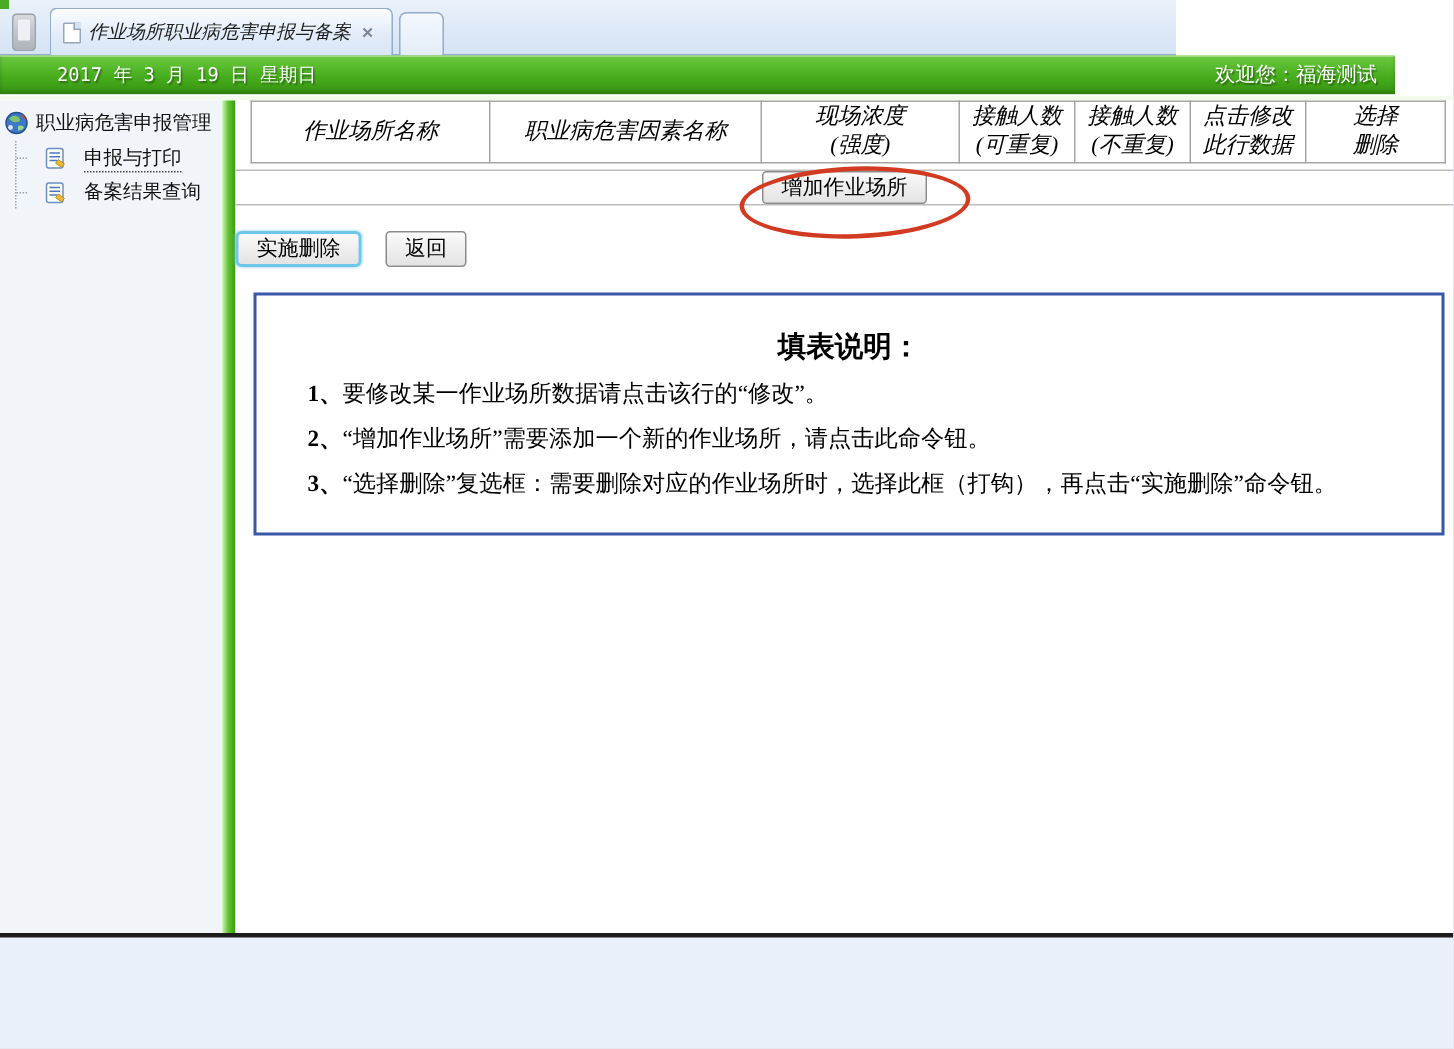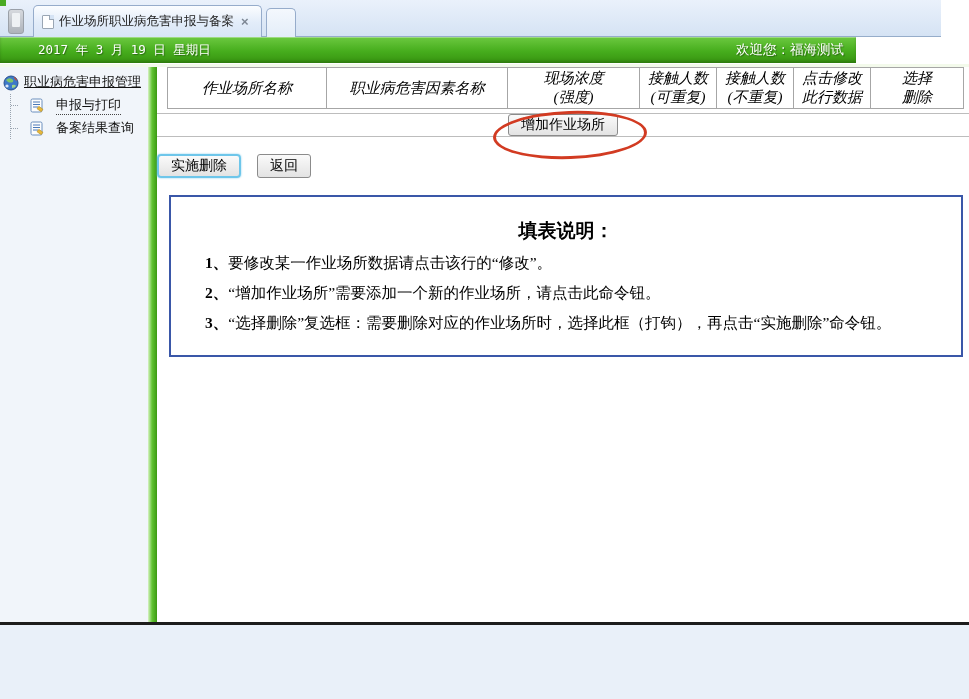--- a/index.html
+++ b/index.html
@@ -5,57 +5,57 @@
   :root{
     --green-light:#5fc335; --green-dark:#3a9a10;
     --highlight-red:#d23b22; --note-border:#3a57a8; --focus-ring:#6ec6ea;
   }
   *{margin:0;padding:0;box-sizing:border-box;}
   html,body{background:#cfd6e0;}
   .screen{position:relative;width:969px;height:699px;background:#fff;overflow:hidden;
           font-family:"Liberation Sans",sans-serif;}
 
   
-  .tabbar{position:absolute;left:0;top:0;width:941px;height:37px;
+  .tabbar{position:absolute;left:0;top:0;width:784px;height:37px;
           background:linear-gradient(#eaf1fb,#d5e3f4);
-          border-bottom:1px solid #96adca;}
+          border-bottom:1px solid #96adca;font-style:italic;}
   .corner{position:absolute;left:0;top:0;width:6px;height:6px;background:#4aab24;}
   .device-btn{position:absolute;left:8px;top:9px;width:16px;height:25px;border-radius:3px;
           background:linear-gradient(#d6d9de,#aeb3ba);border:1px solid #9aa0a8;}
   .device-btn .scr{position:absolute;left:3px;top:3px;right:3px;bottom:6px;background:#eef1f4;border-radius:1px;}
   .tab{position:absolute;top:5px;height:32px;border:1px solid #96accb;border-bottom:none;
        border-radius:5px 5px 0 0;background:linear-gradient(#fbfdff,#e2ecf9 55%,#d8e6f6);
        display:flex;align-items:center;padding:0 8px;}
   .tab.active{left:33px;width:229px;}
   .tab.stub{left:266px;top:8px;width:30px;height:29px;background:linear-gradient(#f4f8fd,#e3edf9);}
   .page-icon{position:relative;width:12px;height:14px;background:#fff;border:1px solid #9aa6b4;
        border-radius:1px;margin-right:5px;flex:0 0 auto;}
   .page-icon::before{content:"";position:absolute;right:-1px;top:-1px;width:4px;height:4px;
        background:#d5e3f4;border-left:1px solid #9aa6b4;border-bottom:1px solid #9aa6b4;}
   .tab-title{font-size:12.5px;color:#1c1c1c;white-space:nowrap;overflow:hidden;max-width:178px;}
   .tab-close{color:#7d8794;font-weight:bold;font-size:13px;margin-left:7px;cursor:pointer;}
 
   
-  .greenbar{position:absolute;left:0;top:37px;width:856px;height:26px;
+  .greenbar{position:absolute;left:0;top:37px;width:930px;height:26px;
         background:linear-gradient(#6cc940,#46ad1d 55%,#379310);
         box-shadow:inset 0 -2px 3px rgba(0,0,0,.18), inset 0 1px 0 rgba(255,255,255,.35);
         display:flex;align-items:center;justify-content:space-between;color:#fff;}
   .date-text{margin-left:38px;font-size:12.5px;font-family:"DejaVu Sans Mono",monospace;
         text-shadow:1px 1px 1px rgba(0,0,0,.35);}
   .welcome{margin-right:12px;font-size:13.5px;font-weight:normal;text-shadow:1px 1px 1px rgba(0,0,0,.4);}
   .substrip{position:absolute;left:0;top:63px;width:969px;height:4px;background:#f3faeb;border-top:1px solid #fff;}
 
   
   .body{position:absolute;left:0;top:67px;width:969px;height:555px;display:flex;}
   .sidebar{width:148px;background:#f1f5fa;padding:4px 0 0 2px;font-size:13px;color:#111;}
   .splitter{width:9px;background:linear-gradient(to right,#d8f3c4,#62c434 45%,#3a9a12);cursor:col-resize;}
   .main{flex:1;background:#fff;position:relative;font-family:"Liberation Serif",serif;}
 
   
-  .tree-root{display:flex;align-items:flex-end;gap:5px;padding:2px 0 3px 1px;cursor:pointer;text-decoration:underline;}
+  .tree-root{display:flex;align-items:center;gap:5px;padding:2px 0 3px 1px;cursor:pointer;}
   .tree-children{margin-left:8px;border-left:1px dotted #98a3af;}
   .tree-child{display:flex;align-items:center;gap:12px;padding:2px 0;cursor:pointer;}
   .tree-child::before{content:"";width:7px;border-top:1px dotted #98a3af;flex:0 0 auto;}
   .child-label.dotted{border-bottom:1px dotted #444;}
   .icon-svg{flex:0 0 auto;display:block;}
 
   
   .page-title{font-size:21px;font-weight:bold;color:#000;text-align:center;
       margin:17px 0 7px;letter-spacing:1px;}
   table.hdr{border-collapse:collapse;table-layout:fixed;margin-left:10px;width:796px;font-style:italic;}

